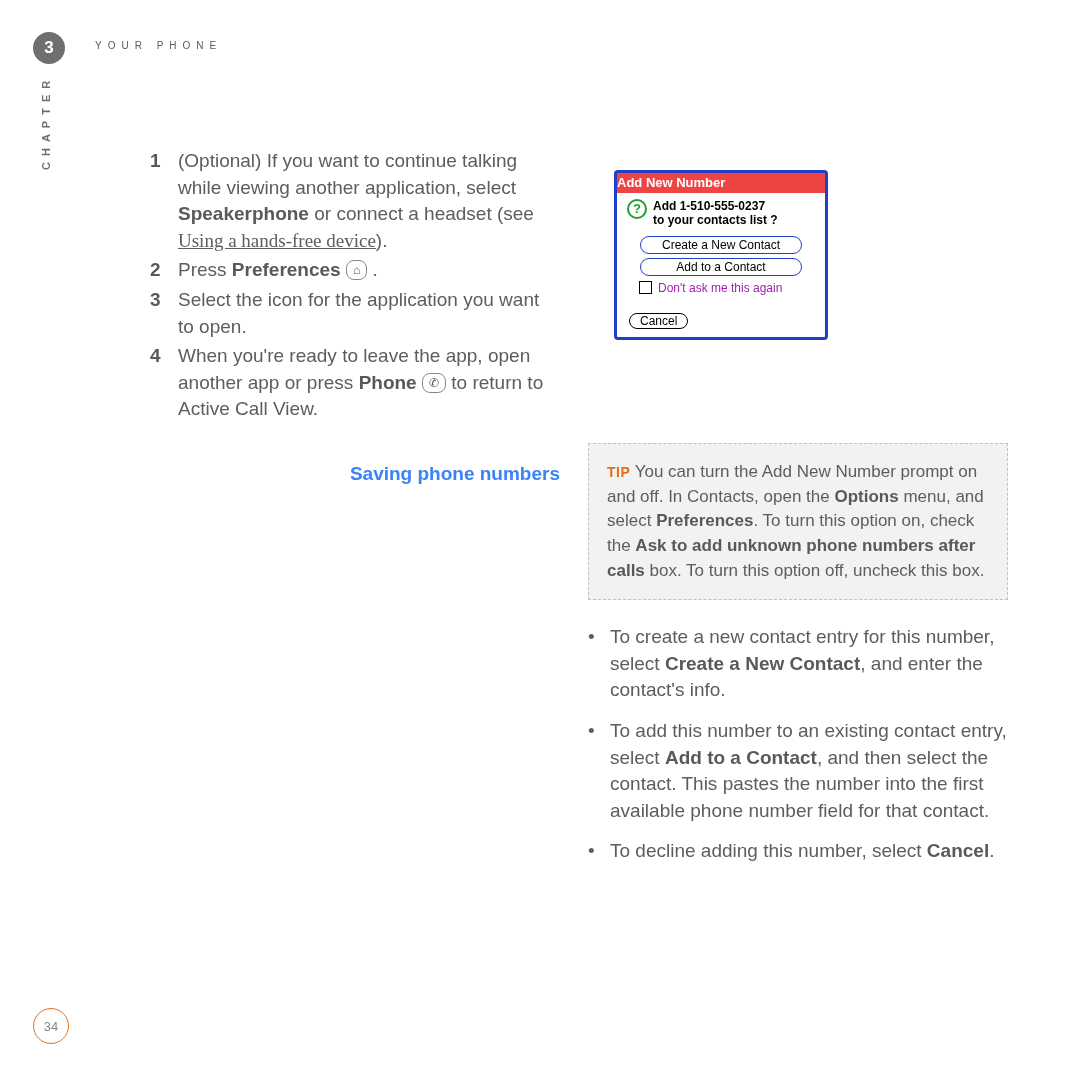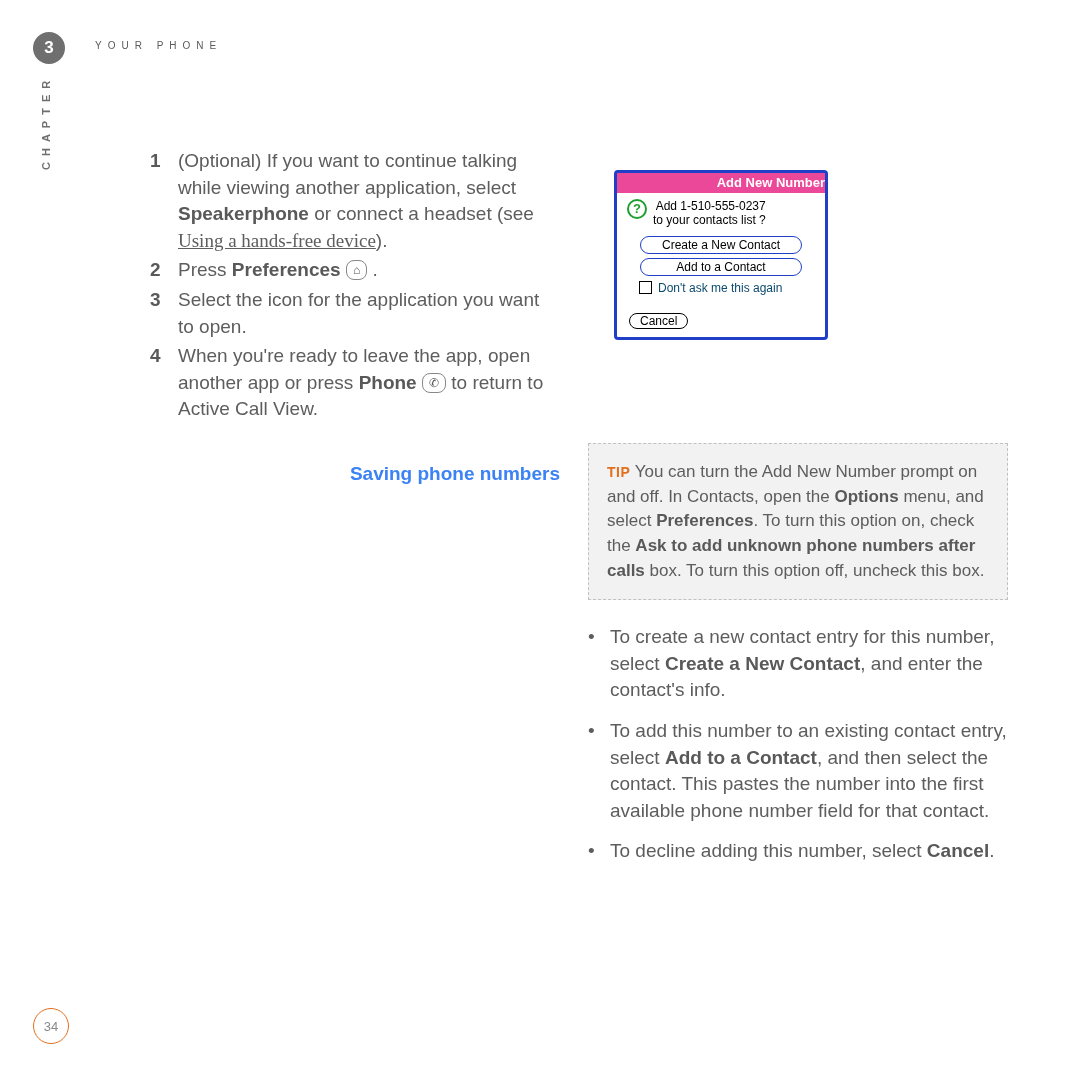--- a/index.html
+++ b/index.html
@@ -144,25 +144,25 @@
     left: 614px;
     width: 214px;
     background: #fff;
     border: 3px solid #1f3fc7;
     border-radius: 4px;
     font-family: "Trebuchet MS", Verdana, sans-serif;
     box-sizing: border-box;
     padding-bottom: 8px;
   }
   .dialog-title {
-    background: #ec4899;
+    background: #ef4444;
     color: #fff;
     font-weight: bold;
     font-size: 13px;
-    text-align: right;
+    text-align: left;
     padding: 2px 0 3px 0;
   }
   .dialog-body {
     padding: 6px 10px 4px 10px;
     display: flex;
     gap: 6px;
     align-items: flex-start;
   }
   .q-icon {
     width: 16px;
@@ -171,40 +171,39 @@
     border-radius: 50%;
     color: #1f9f2f;
     font-weight: bold;
     font-size: 13px;
     text-align: center;
     line-height: 16px;
     flex: 0 0 16px;
   }
   .dialog-text {
     font-size: 12px;
-    font-weight: normal;
+    font-weight: bold;
     color: #000;
     line-height: 1.2;
-    text-align: right;
   }
   .dialog-btn {
     display: block;
     margin: 4px auto;
     width: 160px;
     text-align: center;
     border: 1.5px solid #1f3fc7;
     border-radius: 10px;
     font-size: 12px;
     color: #000;
     padding: 1px 0;
     background: #fff;
   }
   .dialog-check {
     font-size: 12px;
-    color: #0c4a6e;
+    color: #a21caf;
     margin: 5px 10px 16px 22px;
     display: flex;
     gap: 6px;
     align-items: center;
   }
   .chk {
     width: 11px;
     height: 11px;
     border: 1.5px solid #000;
     display: inline-block;

